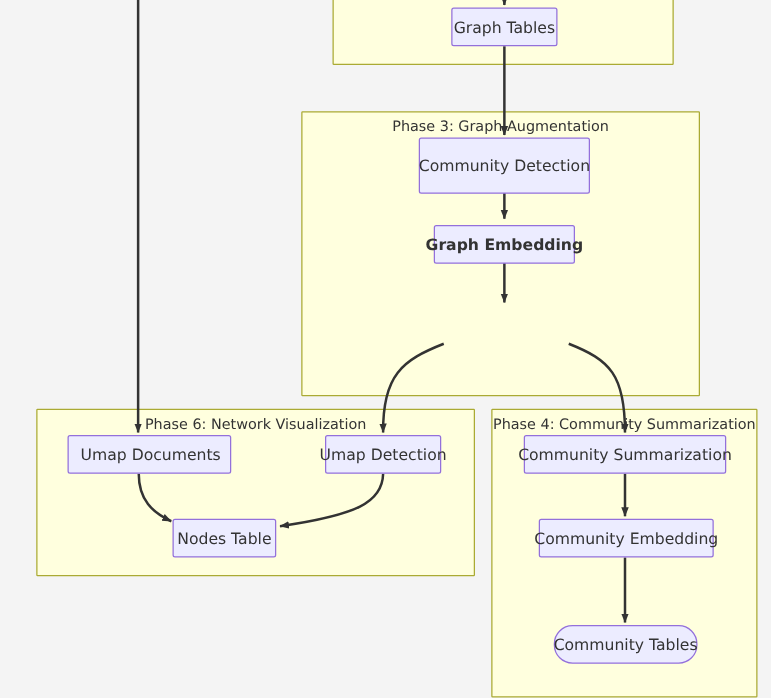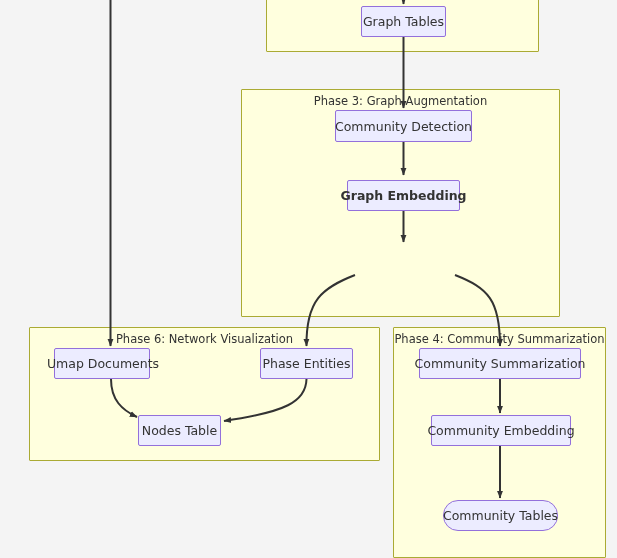--- a/index.html
+++ b/index.html
@@ -107,35 +107,35 @@
 
     <path d="M500,379 L500,413" fill="none" stroke="#333333" stroke-width="2" marker-end="url(#arrow)"></path>
 
     <path d="M500,446 L500,498" fill="none" stroke="#333333" stroke-width="2" marker-end="url(#arrow)"></path>
   </svg>
 
   <div class="node" style="left:361px; top:6px; width:85px; height:31px;">
     <span>Graph Tables</span>
   </div>
 
-  <div class="node" style="left:335px; top:110px; width:137px; height:32px;">
+  <div class="node" style="left:335px; top:110px; width:137px; height:45px;">
     <span>Community Detection</span>
   </div>
 
   <div class="node" style="left:347px; top:180px; width:113px; height:31px;font-weight:bold;">
     <span>Graph Embedding</span>
   </div>
 
 
-  <div class="node" style="left:54px; top:348px; width:96px; height:31px;padding-left:12px;">
+  <div class="node" style="left:54px; top:348px; width:131px; height:31px;padding-left:12px;">
     <span>Umap Documents</span>
   </div>
 
   <div class="node" style="left:260px; top:348px; width:93px; height:31px;">
-    <span>Phase Entities</span>
+    <span>Umap Detection</span>
   </div>
 
   <div class="node" style="left:138px; top:415px; width:83px; height:31px;">
     <span>Nodes Table</span>
   </div>
 
   <div class="node" style="left:431px; top:415px; width:140px; height:31px;">
     <span>Community Embedding</span>
   </div>
 

